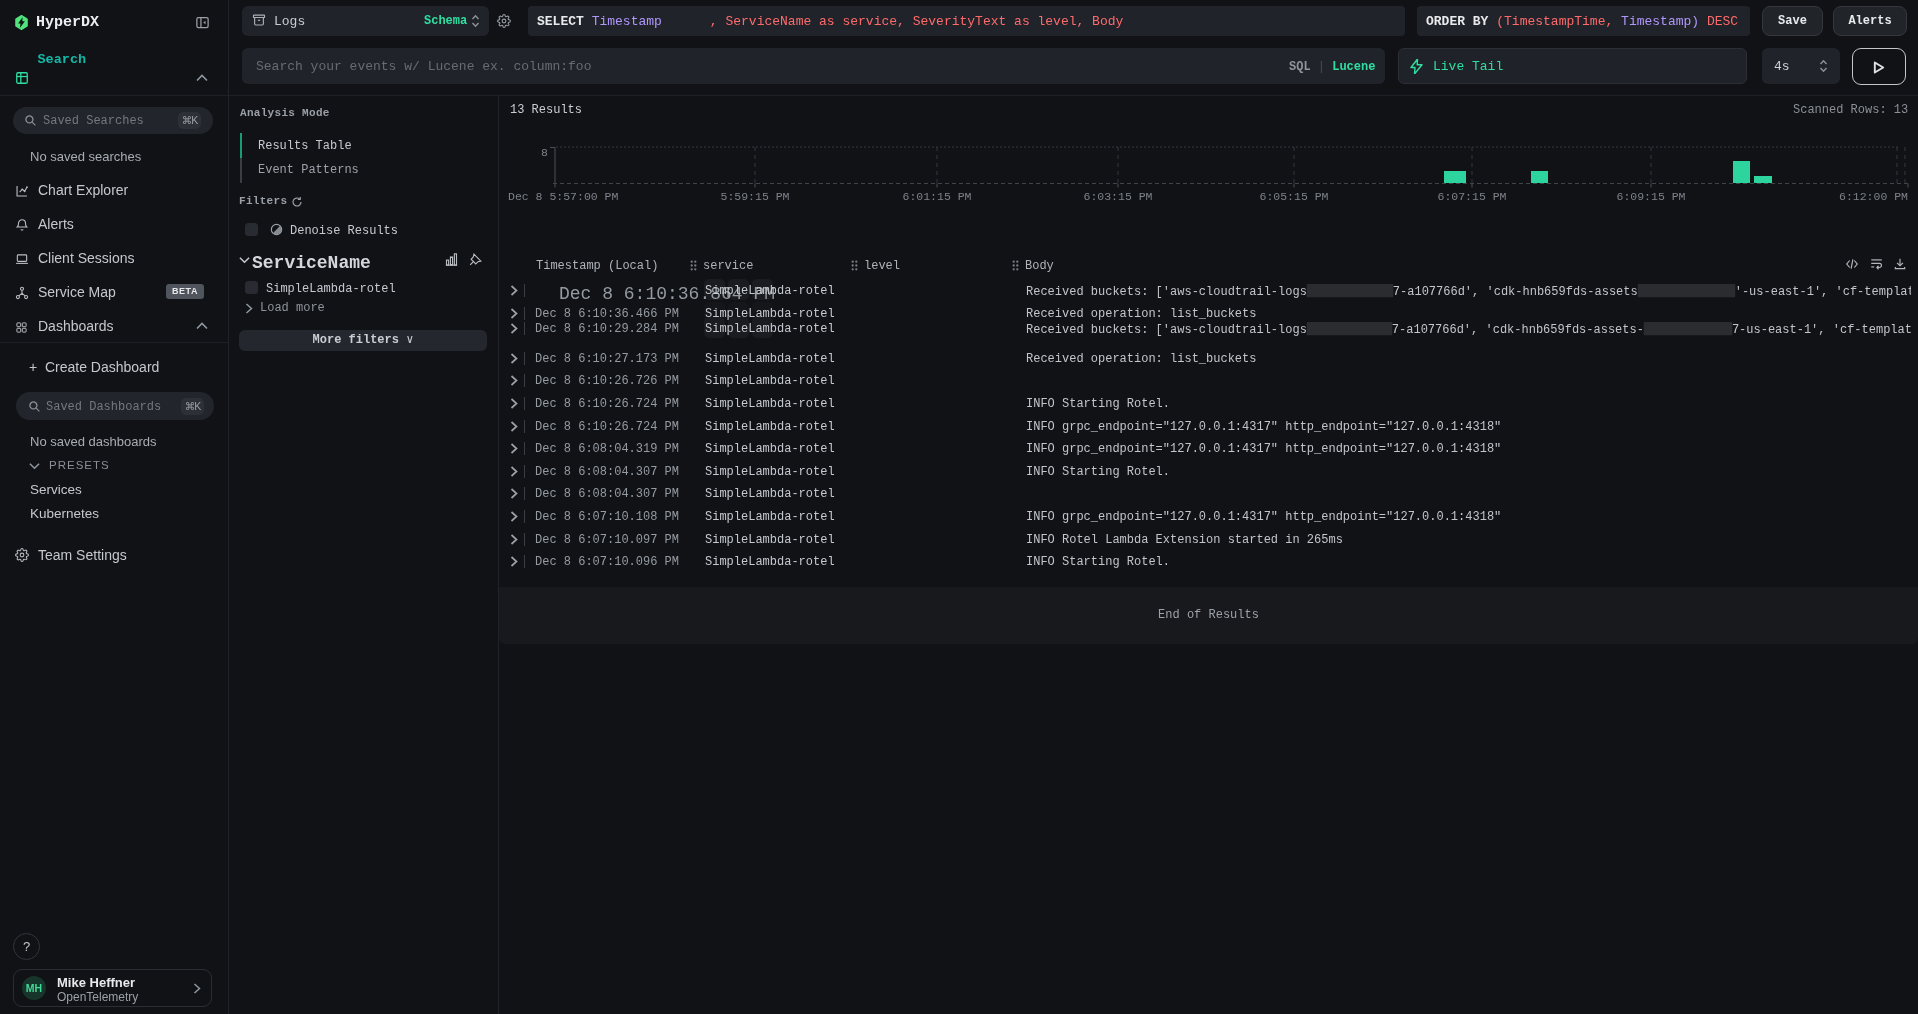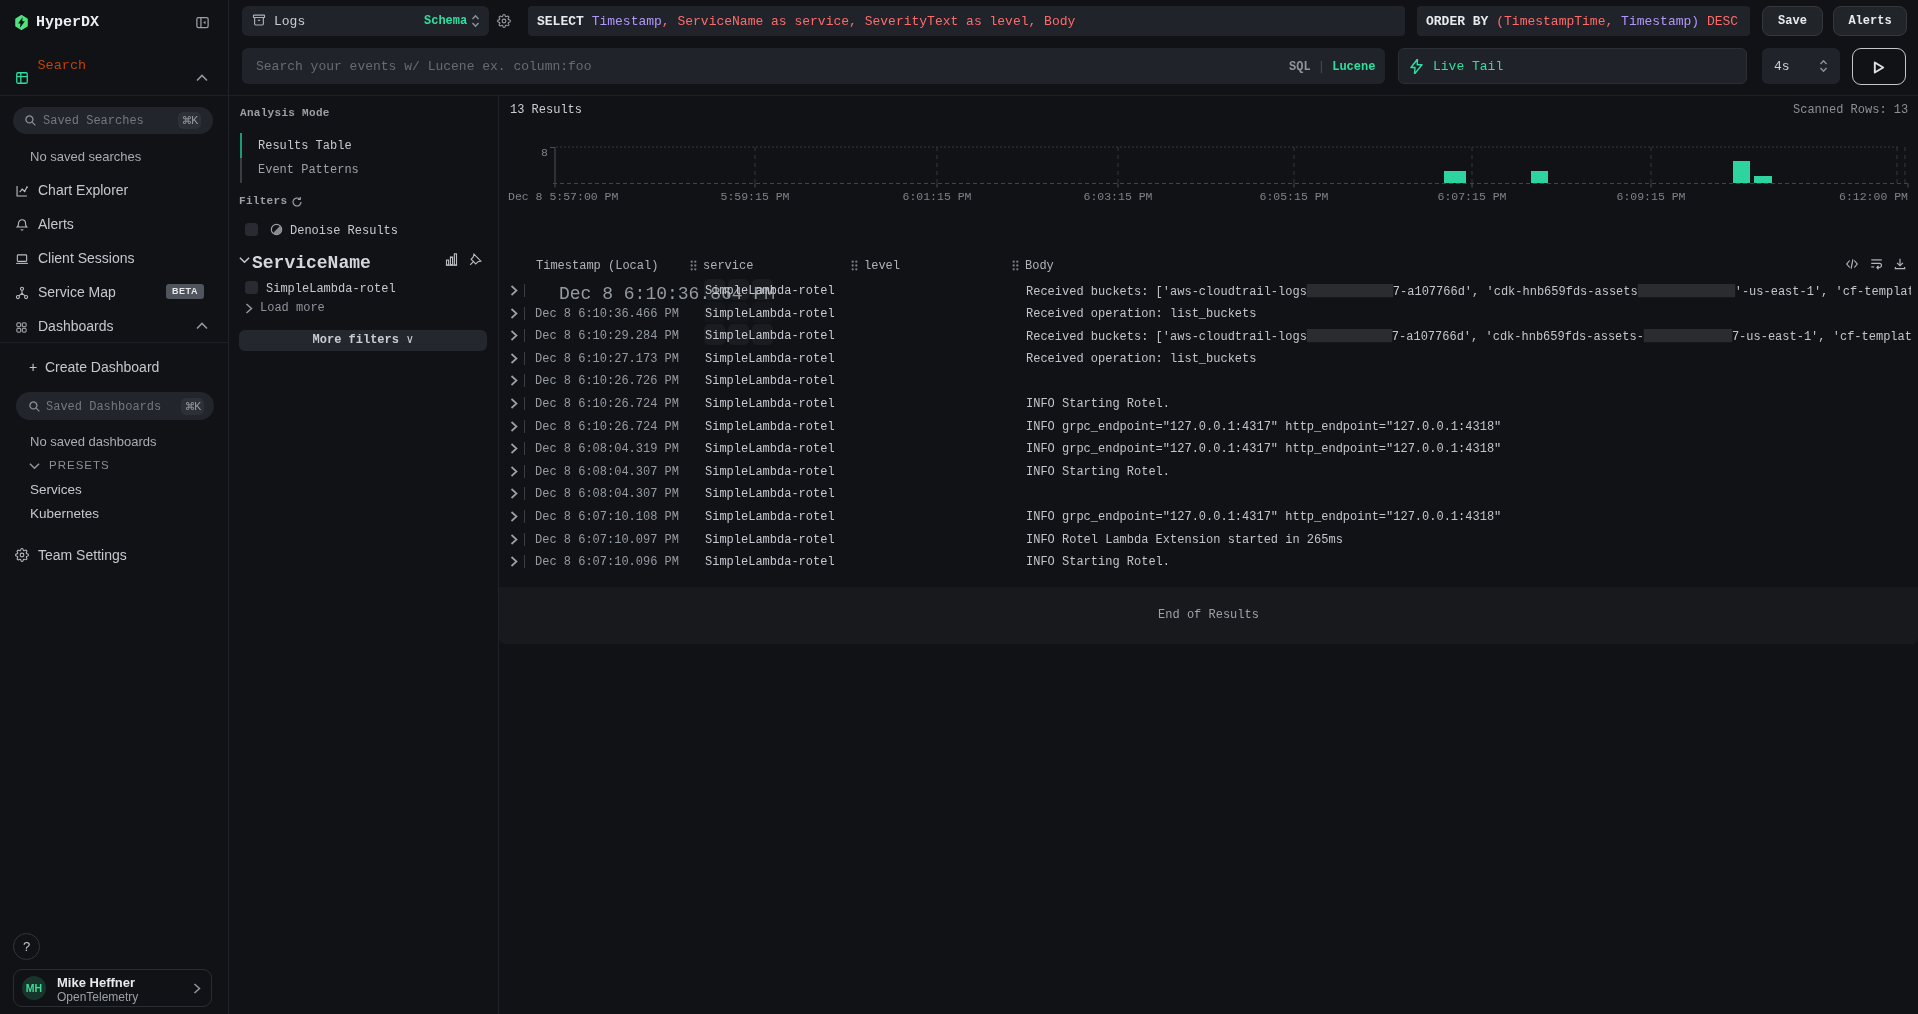--- a/index.html
+++ b/index.html
@@ -29,21 +29,21 @@
     <rect x="3" y="4" width="18" height="16" rx="2.5"></rect>
     <line x1="9.5" y1="4" x2="9.5" y2="20"></line>
     <path d="M16.8 9.2 L13.2 12 L16.8 14.8 Z" fill="#9ba0a7" stroke="none"></path>
   </svg>
 
   <svg class="abs" style="left:15px;top:71px;" width="14" height="14" viewBox="0 0 24 24" fill="none" stroke="#2fdfa0" stroke-width="2.2">
     <rect x="3" y="3" width="18" height="18" rx="2"></rect>
     <line x1="3" y1="9.5" x2="21" y2="9.5"></line>
     <line x1="10" y1="3" x2="10" y2="21"></line>
   </svg>
-  <div class="abs mono" style="left:37.5px;top:58px;font-size:13.5px;font-weight:normal;color:#c2410c;">Search</div>
+  <div class="abs mono" style="left:37.5px;top:52px;font-size:13.5px;font-weight:bold;color:#14b8a6;">Search</div>
   <svg class="abs" style="left:196px;top:74px;" width="12" height="8" viewBox="0 0 12 8" fill="none" stroke="#9098a1" stroke-width="1.6">
       <path d="M1 6.5 L6 1.5 L11 6.5"></path>
     </svg>
 
   <div class="abs" style="left:13px;top:107px;width:200px;height:27px;border-radius:14px;background:#22252b;"></div>
   <svg class="abs" style="left:24px;top:114px;" width="13" height="13" viewBox="0 0 24 24" fill="none" stroke="#8b9097" stroke-width="2.4">
       <circle cx="10" cy="10" r="6.5"></circle>
       <line x1="15" y1="15" x2="21" y2="21"></line>
     </svg>
   <div class="abs mono" style="left:43px;top:114px;font-size:12px;color:#74797f;">Saved Searches</div>
@@ -147,21 +147,21 @@
       <path d="M1.5 5 L4.5 1.8 L7.5 5"></path>
       <path d="M1.5 9 L4.5 12.2 L7.5 9"></path>
     </svg>
 
   <svg class="abs" style="left:497px;top:14px;" width="14" height="14" viewBox="0 0 24 24" fill="none" stroke="#9ba0a7" stroke-width="1.8">
       <circle cx="12" cy="12" r="3.2"></circle>
       <path d="M19.4 15a1.65 1.65 0 0 0 .33 1.82l.06.06a2 2 0 1 1-2.83 2.83l-.06-.06a1.65 1.65 0 0 0-1.82-.33 1.65 1.65 0 0 0-1 1.51V21a2 2 0 1 1-4 0v-.09A1.65 1.65 0 0 0 9 19.4a1.65 1.65 0 0 0-1.82.33l-.06.06a2 2 0 1 1-2.83-2.83l.06-.06a1.65 1.65 0 0 0 .33-1.82 1.65 1.65 0 0 0-1.51-1H3a2 2 0 1 1 0-4h.09A1.65 1.65 0 0 0 4.6 9a1.65 1.65 0 0 0-.33-1.82l-.06-.06a2 2 0 1 1 2.83-2.83l.06.06a1.65 1.65 0 0 0 1.82.33H9a1.65 1.65 0 0 0 1-1.51V3a2 2 0 1 1 4 0v.09a1.65 1.65 0 0 0 1 1.51 1.65 1.65 0 0 0 1.82-.33l.06-.06a2 2 0 1 1 2.83 2.83l-.06.06a1.65 1.65 0 0 0-.33 1.82V9a1.65 1.65 0 0 0 1.51 1H21a2 2 0 1 1 0 4h-.09a1.65 1.65 0 0 0-1.51 1z"></path>
     </svg>
 
   <div class="abs" style="left:528px;top:6px;width:877px;height:30px;border-radius:4px;background:#20232a;"></div>
-  <div class="abs mono" style="left:537px;top:14px;font-size:13px;color:#c9cdd2;white-space:pre;"><b style="color:#e8eaec;">SELECT</b> <span style="color:#b197fc;">Timestamp</span><span style="color:#ff6b6b;">, ServiceName as service, SeverityText as level, Body</span></div>
+  <div class="abs mono" style="left:537px;top:14px;font-size:13px;color:#c9cdd2;white-space:pre;"><b style="color:#e8eaec;">SELECT</b> <span style="color:#b197fc;">Timestamp</span><span style="color:#ff6b6b;margin-left:48px;">, ServiceName as service, SeverityText as level, Body</span></div>
 
   <div class="abs" style="left:1417px;top:6px;width:333px;height:30px;border-radius:4px;background:#20232a;"></div>
   <div class="abs mono" style="left:1426px;top:14px;font-size:13px;color:#c9cdd2;white-space:pre;"><b style="color:#e8eaec;">ORDER BY</b> <span style="color:#ff6b6b;">(TimestampTime,</span> <span style="color:#b197fc;">Timestamp)</span> <span style="color:#ff6b6b;">DESC</span></div>
 
   <div class="abs mono" style="left:1762px;top:6px;width:61px;height:30px;border-radius:8px;background:#212429;border:1px solid #34373d;color:#e8eaec;font-size:12px;font-weight:bold;text-align:center;line-height:28px;">Save</div>
   <div class="abs mono" style="left:1833px;top:6px;width:74px;height:30px;border-radius:8px;background:#212429;border:1px solid #34373d;color:#e8eaec;font-size:12px;font-weight:bold;text-align:center;line-height:28px;">Alerts</div>
 
   <div class="abs" style="left:242px;top:48px;width:1143px;height:36px;border-radius:6px;background:#20232a;"></div>
   <div class="abs mono" style="left:256px;top:59px;font-size:13px;color:#676c73;">Search your events w/ Lucene ex. column:foo</div>
   <div class="abs mono" style="left:1289px;top:60px;font-size:12px;color:#8f949b;font-weight:bold;">SQL <span style="color:#4a4e54;font-weight:normal;">|</span> <span style="color:#2fdfa0;">Lucene</span></div>
@@ -345,21 +345,21 @@
         <div class="abs" style="left:229px;top:0;width:21px;height:21px;border-radius:5px;background:#1a1c20;opacity:0.45;"></div>
         <div class="abs" style="left:253px;top:0;width:21px;height:21px;border-radius:5px;background:#1a1c20;opacity:0.45;"></div>
     <svg class="abs" style="left:11px;top:6px;" width="8" height="11" viewBox="0 0 8 11" fill="none" stroke="#9ba0a7" stroke-width="1.7">
           <path d="M1.5 1 L6.5 5.5 L1.5 10"></path>
         </svg>
     <div class="abs" style="left:25px;top:5px;width:1px;height:13px;background:#3a3d43;"></div>
     <div class="abs mono" style="left:36px;top:5px;font-size:12px;color:#959ba2;white-space:pre;">Dec 8 6:10:36.466 PM</div>
     <div class="abs mono" style="left:206px;top:5px;font-size:12px;color:#c6cad0;white-space:pre;">SimpleLambda-rotel</div>
     <div class="abs mono" style="left:527px;top:5px;width:885px;font-size:12px;color:#c2c6cb;white-space:pre;overflow:hidden;">Received operation: list_buckets</div>
   </div>
-      <div class="abs" style="left:0;top:45px;width:1419px;height:22.6px;">
+      <div class="abs" style="left:0;top:38px;width:1419px;height:22.6px;">
         <div class="abs" style="left:205px;top:0;width:21px;height:21px;border-radius:5px;background:#1a1c20;opacity:1;"></div>
         <div class="abs" style="left:229px;top:0;width:21px;height:21px;border-radius:5px;background:#1a1c20;opacity:1;"></div>
         <div class="abs" style="left:253px;top:0;width:21px;height:21px;border-radius:5px;background:#1a1c20;opacity:1;"></div>
     <svg class="abs" style="left:11px;top:6px;" width="8" height="11" viewBox="0 0 8 11" fill="none" stroke="#9ba0a7" stroke-width="1.7">
           <path d="M1.5 1 L6.5 5.5 L1.5 10"></path>
         </svg>
     <div class="abs" style="left:25px;top:5px;width:1px;height:13px;background:#3a3d43;"></div>
     <div class="abs mono" style="left:36px;top:5px;font-size:12px;color:#959ba2;white-space:pre;">Dec 8 6:10:29.284 PM</div>
     <div class="abs mono" style="left:206px;top:5px;font-size:12px;color:#c6cad0;white-space:pre;">SimpleLambda-rotel</div>
     <div class="abs mono" style="left:527px;top:5px;width:885px;font-size:12px;color:#c2c6cb;white-space:pre;overflow:hidden;">Received buckets: ['aws-cloudtrail-logs<span class="blk" style="width:85px;"></span>7-a107766d', 'cdk-hnb659fds-assets-<span class="blk" style="width:88px;"></span>7-us-east-1', 'cf-templat…</div>

